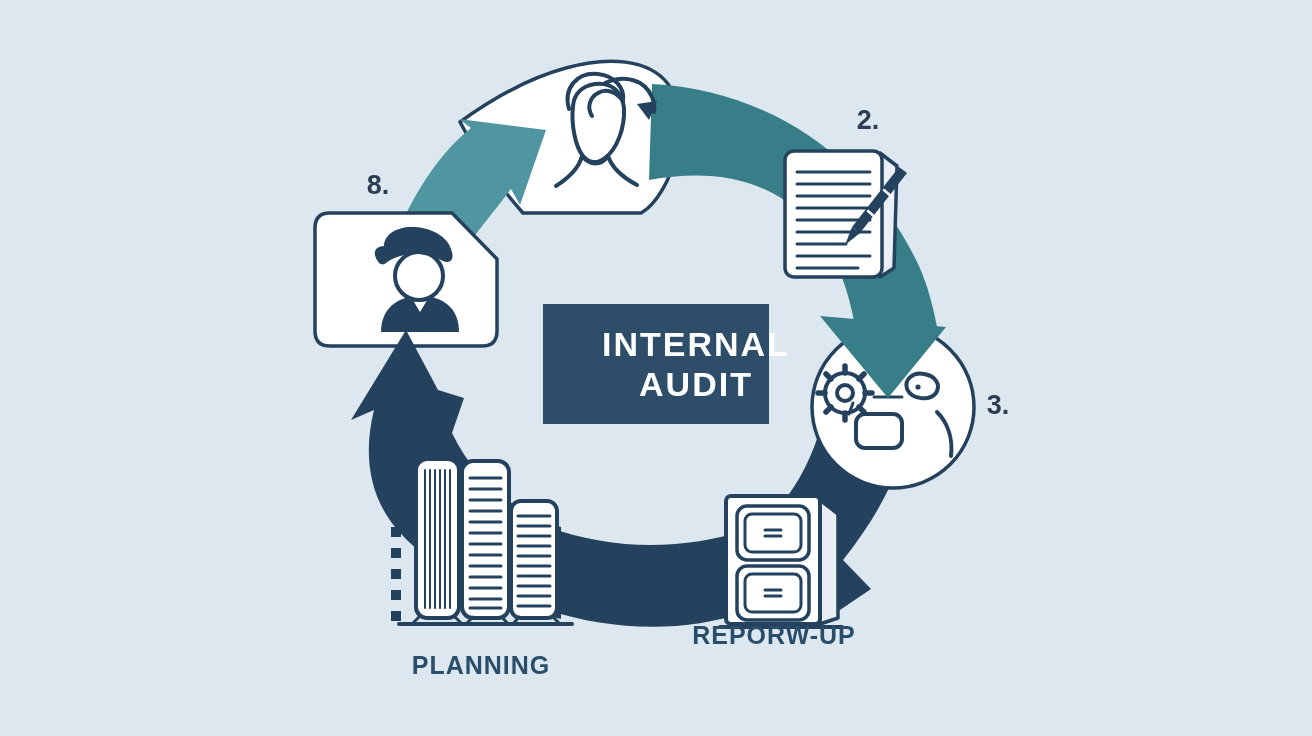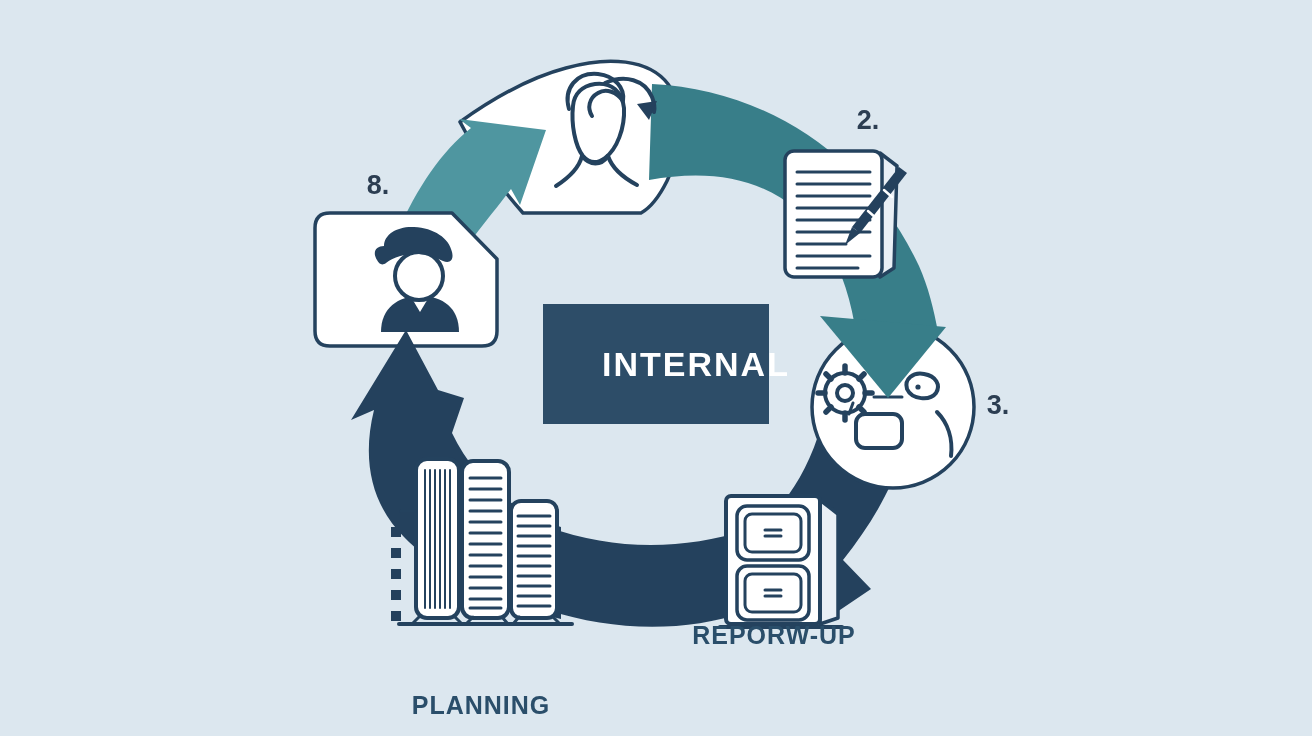--- a/index.html
+++ b/index.html
@@ -27,21 +27,21 @@
   
   .txt{position:absolute;color:var(--label-text);font-weight:bold;user-select:none;}
   .title-box-text{left:543px;top:304px;width:226px;height:120px;display:flex;flex-direction:column;
     align-items:center;justify-content:center;color:var(--title-text);font-size:34px;
     letter-spacing:2px;line-height:1.18;text-align:center;margin-left:40px;}
   .num{font-size:27px;color:var(--number-text);width:60px;text-align:center;}
   .num-8{left:348px;top:170px;}
   .num-2{left:838px;top:105px;}
   .num-3{left:968px;top:390px;}
   .lbl{font-size:25px;letter-spacing:1px;width:220px;text-align:center;}
-  .lbl-planning{left:371px;top:651px;margin-top:40px;}
+  .lbl-planning{left:371px;top:651px;}
   .lbl-followup{left:664px;top:621px;}
 </style>
 </head>
 <body>
 
 <div class="stage">
 
   <svg width="1312" height="736" viewBox="0 0 1312 736">
 
     <path class="fw" d="M 460 122 C 492 99 528 78 566 68 C 608 56 649 59 668 84 C 685 107 683 149 667 181 C 659 197 650 208 641 213 L 523 213 C 499 186 477 155 460 122 Z"></path>
@@ -194,20 +194,21 @@
         <path class="f-navy" d="M 899 167 L 907 173 L 860 233 L 852 227 Z"></path>
         <path class="f-navy" d="M 852 227 L 860 233 L 845 245 Z"></path>
         <path class="gap" d="M 884 190 L 892 197"></path>
         <path class="gap" d="M 868 211 L 876 218"></path>
       </g>
     </g>
   </svg>
 
   <div class="txt title-box-text">
     <span>INTERNAL</span>
+    <span>AUDIT</span>
   </div>
 
   <div class="txt num num-8">8.</div>
   <div class="txt num num-2">2.</div>
   <div class="txt num num-3">3.</div>
 
   <div class="txt lbl lbl-planning">PLANNING</div>
   <div class="txt lbl lbl-followup">REPORW-UP</div>
 
 </div>

